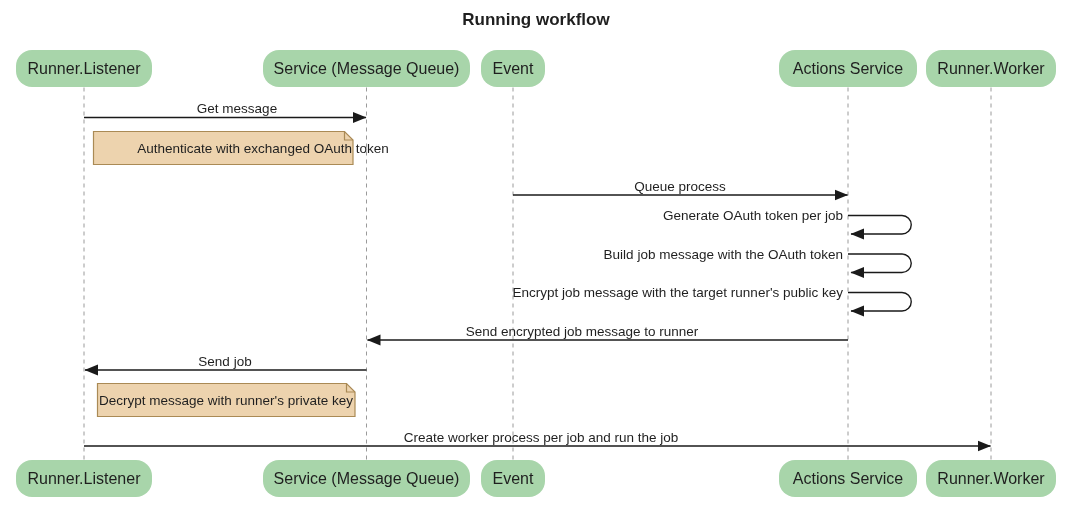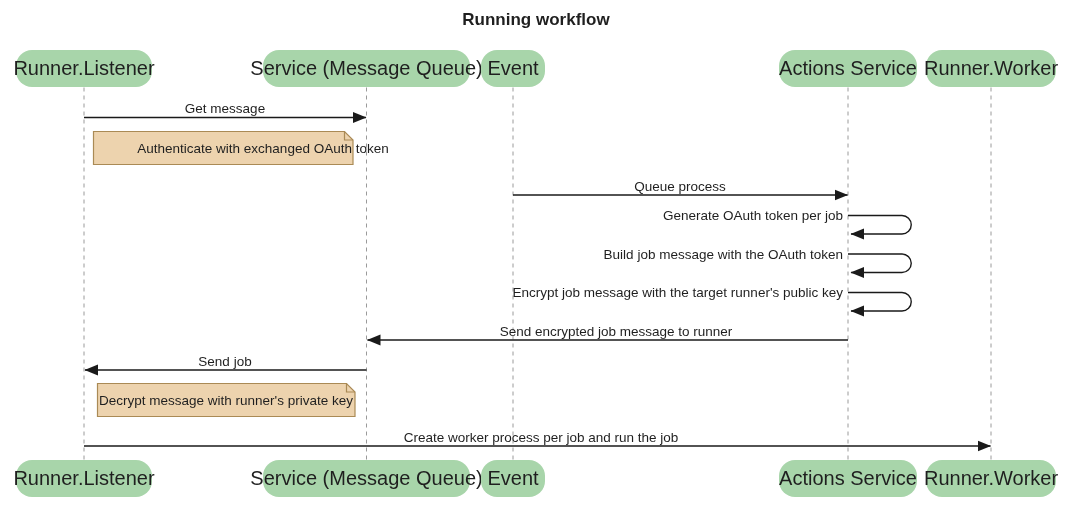--- a/index.html
+++ b/index.html
@@ -45,21 +45,21 @@
     stroke-width: 1.2;
   }
   .actor {
     position: absolute;
     height: 37px;
     background: var(--actor-fill, #a8d5aa);
     border-radius: 16px;
     display: flex;
     align-items: center;
     justify-content: center;
-    font-size: 20px;
+    font-size: 16px;
     color: var(--text, #1f1f1f);
     white-space: nowrap;
   }
   .msg-label {
     position: absolute;
     font-size: 13.5px;
     line-height: 16px;
     white-space: nowrap;
     color: var(--text, #1f1f1f);
   }
@@ -141,25 +141,25 @@
   <div class="actor" style="left:481px; top:460px; width:64px;">
       <span>Event</span>
     </div>
   <div class="actor" style="left:779px; top:460px; width:138px;">
       <span>Actions Service</span>
     </div>
   <div class="actor" style="left:926px; top:460px; width:130px;">
       <span>Runner.Worker</span>
     </div>
 
-  <div class="msg-label centered" style="left:225px; top:101px;">Get message</div>
+  <div class="msg-label centered" style="left:237px; top:101px;">Get message</div>
   <div class="msg-label centered" style="left:680px; top:179px;">Queue process</div>
   <div class="msg-label right-aligned" style="right:229px; top:208px;margin-left:16px;">Generate OAuth token per job</div>
   <div class="msg-label right-aligned" style="right:229px; top:285px;">Encrypt job message with the target runner's public key</div>
   <div class="msg-label right-aligned" style="right:229px; top:247px;">Build job message with the OAuth token</div>
-  <div class="msg-label centered" style="left:616px; top:324px;text-align:right;">Send encrypted job message to runner</div>
+  <div class="msg-label centered" style="left:582px; top:324px;text-align:right;">Send encrypted job message to runner</div>
   <div class="msg-label centered" style="left:225px; top:354px;">Send job</div>
   <div class="msg-label centered" style="left:541px; top:430px;">Create worker process per job and run the job</div>
 
   <div class="note-text" style="left:93px; top:131px; width:260px; height:34px;margin-left:40px;">Authenticate with exchanged OAuth token</div>
   <div class="note-text" style="left:97px; top:383px; width:258px; height:34px;">Decrypt message with runner's private key</div>
 
 </div>
 
 </body></html>

